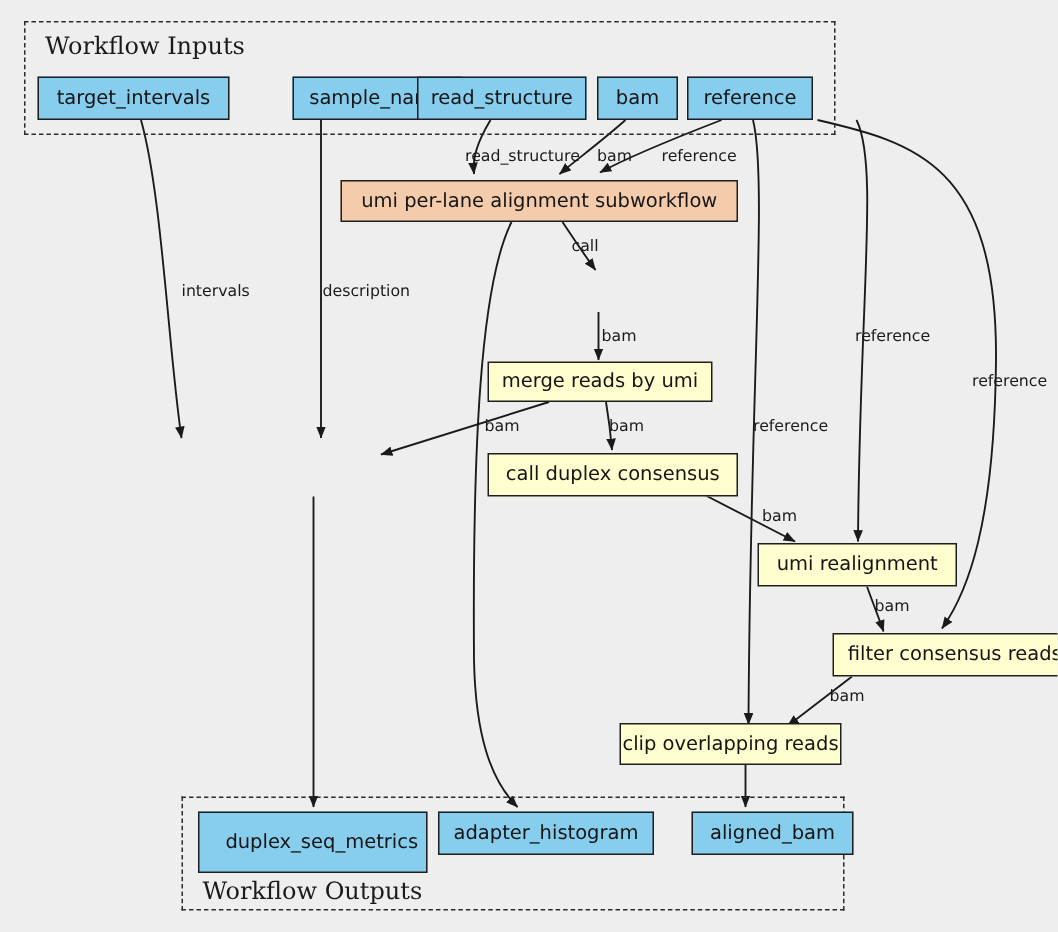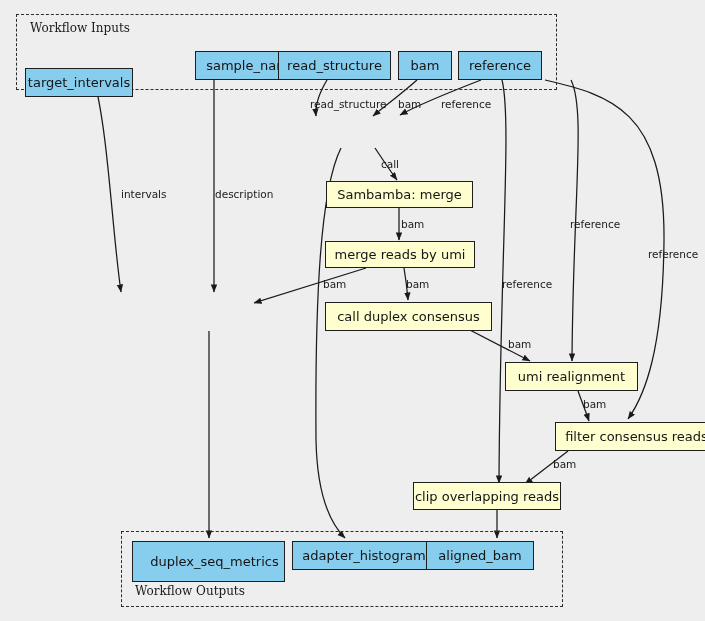--- a/index.html
+++ b/index.html
@@ -29,21 +29,21 @@
   }
   .group-box {
     position: absolute;
     border: 1.6px dashed #2b2b2b;
     background: transparent;
     box-sizing: border-box;
   }
   .group-label {
     position: absolute;
     font-family: "DejaVu Serif", serif;
-    font-size: 12px;
+    font-size: 16px;
     color: #1a1a1a;
     white-space: nowrap;
   }
   .node {
     position: absolute;
     box-sizing: border-box;
     border: 1.3px solid #1e1e1e;
     display: flex;
     align-items: center;
     justify-content: center;
@@ -116,46 +116,46 @@
 
       <path d="M209,331 L209,538"></path>
 
       <path d="M497,510 L497,538"></path>
     </g>
   </svg>
 
   <div class="group-box" style="left:16px; top:14px; width:541px; height:76px;"></div>
   <div class="group-label" style="left:30px; top:21px;">Workflow Inputs</div>
 
-  <div class="node io" style="left:25px; top:51px; width:108px; height:29px;margin-top:17px;">target_intervals</div>
+  <div class="node io" style="left:25px; top:51px; width:128px; height:29px;">target_intervals</div>
   <div class="node io" style="left:159px; top:51px; width:113px; height:29px;margin-left:36px;">sample_name</div>
   <div class="node io" style="left:278px; top:51px; width:113px; height:29px;">read_structure</div>
   <div class="node io" style="left:398px; top:51px; width:54px; height:29px;">bam</div>
   <div class="node io" style="left:458px; top:51px; width:84px; height:29px;">reference</div>
 
+  <div class="node subworkflow" style="left:227px; top:120px; width:265px; height:28px;">umi per-lane alignment subworkflow</div>
 
-  <div class="node task" style="left:326px; top:181px; width:147px; height:27px;">Sambamba: merge</div>
 
   <div class="node task" style="left:325px; top:241px; width:150px; height:27px;">merge reads by umi</div>
 
 
   <div class="node task" style="left:325px; top:302px; width:167px; height:29px;">call duplex consensus</div>
 
   <div class="node task" style="left:505px; top:362px; width:133px; height:29px;">umi realignment</div>
 
   <div class="node task" style="left:507px; top:422px; width:163px; height:29px;margin-left:48px;">filter consensus reads</div>
 
   <div class="node task" style="left:413px; top:482px; width:148px; height:28px;">clip overlapping reads</div>
 
   <div class="group-box" style="left:121px; top:531px; width:442px; height:76px;"></div>
   <div class="group-label" style="left:135px; top:584px;">Workflow Outputs</div>
 
   <div class="node io" style="left:132px; top:541px; width:153px; height:41px;padding-left:12px;">duplex_seq_metrics</div>
   <div class="node io" style="left:292px; top:541px; width:144px; height:29px;">adapter_histogram</div>
-  <div class="node io" style="left:426px; top:541px; width:108px; height:29px;">aligned_bam</div>
+  <div class="node io" style="left:461px; top:541px; width:108px; height:29px;">aligned_bam</div>
 
   <div class="edge-label" style="left:310px; top:98px;">read_structure</div>
   <div class="edge-label" style="left:398px; top:98px;">bam</div>
   <div class="edge-label" style="left:441px; top:98px;">reference</div>
   <div class="edge-label" style="left:381px; top:158px;">call</div>
   <div class="edge-label" style="left:121px; top:188px;">intervals</div>
   <div class="edge-label" style="left:215px; top:188px;">description</div>
   <div class="edge-label" style="left:401px; top:218px;">bam</div>
   <div class="edge-label" style="left:323px; top:278px;">bam</div>
   <div class="edge-label" style="left:406px; top:278px;">bam</div>

